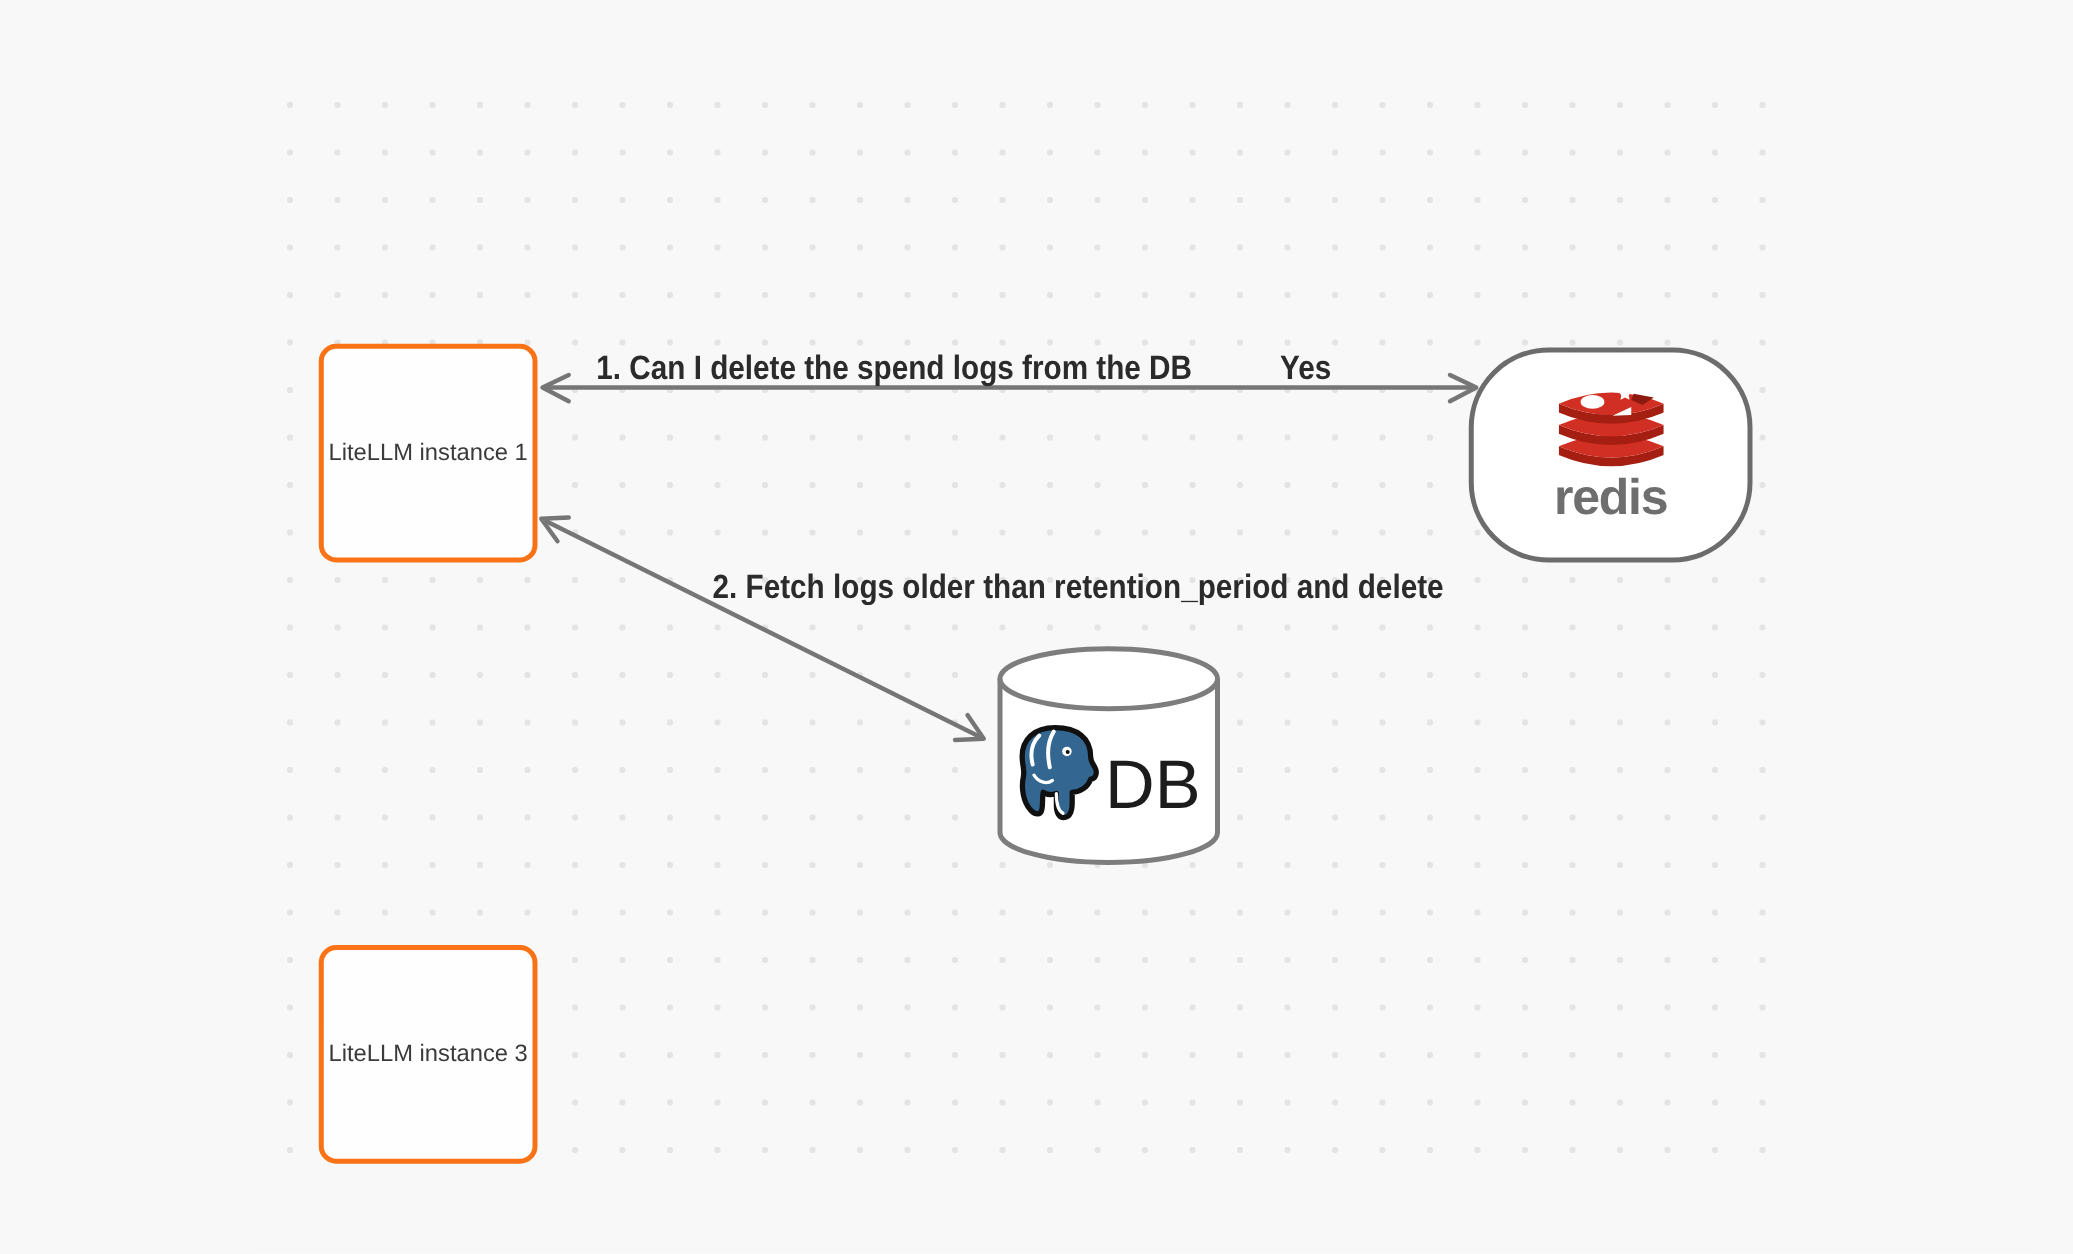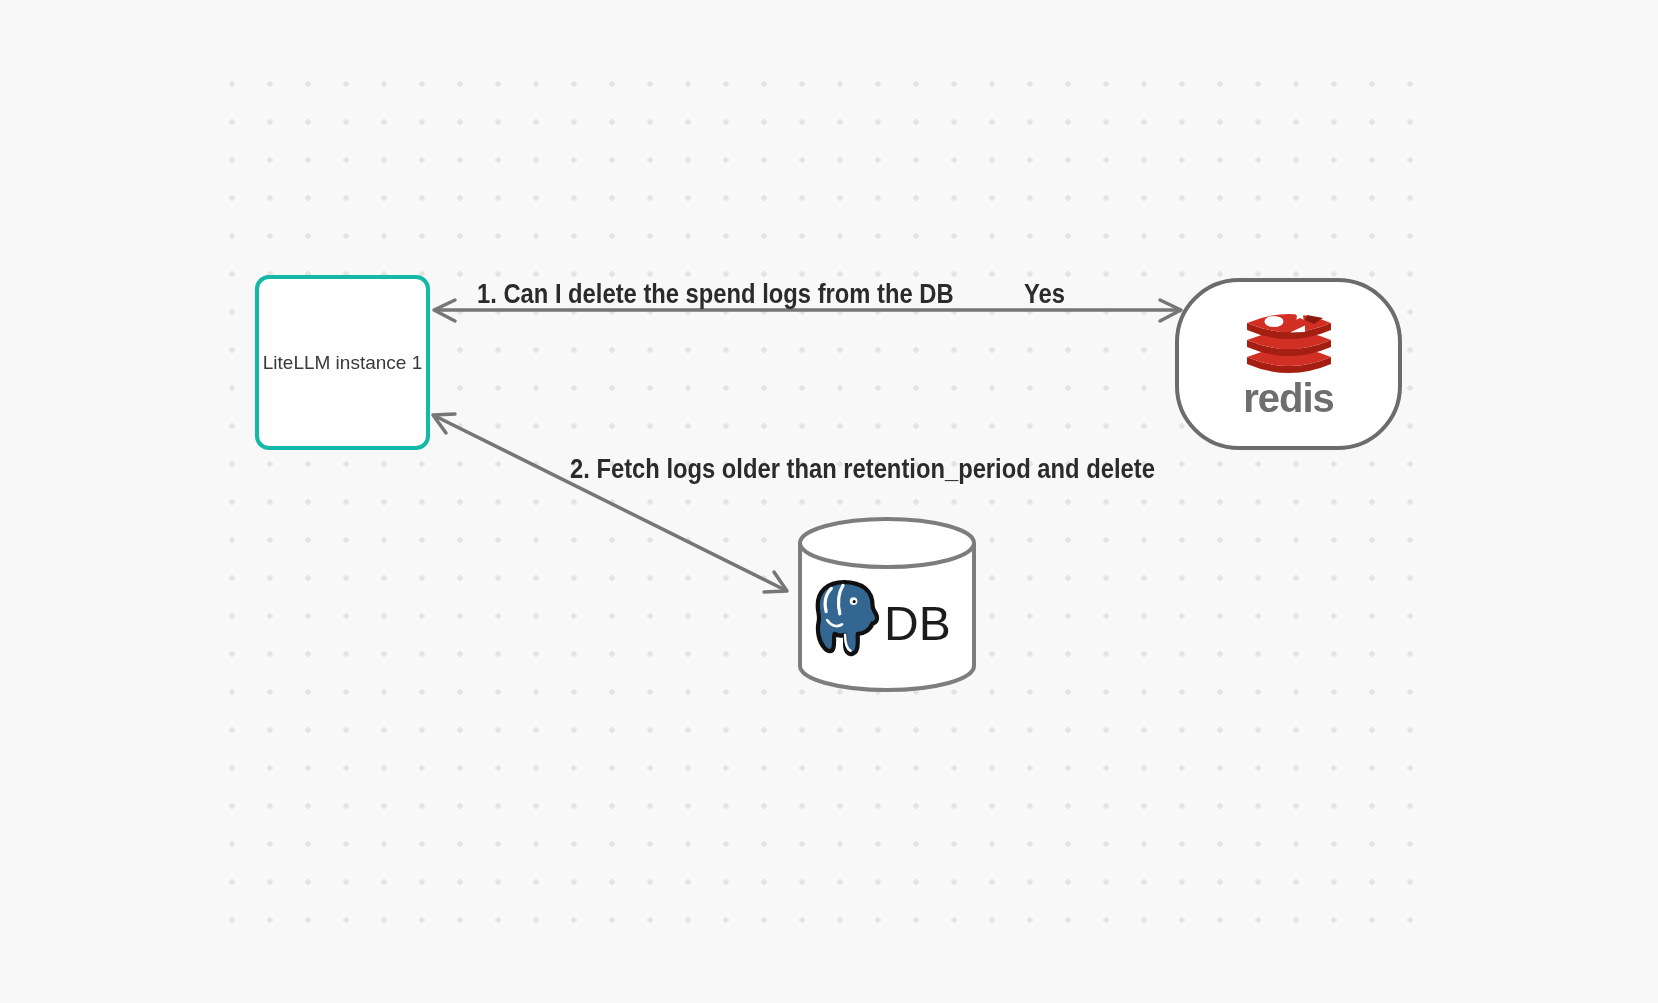--- a/index.html
+++ b/index.html
@@ -8,21 +8,21 @@
     background:#f8f8f8; overflow:hidden;
     font-family:"Liberation Sans", sans-serif;
   }
   .dots {
     position:absolute; left:213px; top:65px; width:1216px; height:874px;
     background-image: radial-gradient(circle 2.6px at 19px 19px, #e4e4e4 99%, rgba(0,0,0,0) 100%);
     background-size: 38px 38px;
   }
   .inst-box {
     position:absolute; left:255px; width:175px; height:175px; box-sizing:border-box;
-    background:#fefefe; border:4px solid #14b8a6; border-radius:14px;
+    background:#fefefe; border:4px solid #f97316; border-radius:14px;
     display:flex; align-items:center; justify-content:center;
     color:#3a3a3a; font-size:19px;
   }
   .inst-1 { top:275px; }
   .inst-2 { top:519px; }
   .inst-3 { top:756px; }
   .redis-node {
     position:absolute; left:1175px; top:278px; width:227px; height:172px; box-sizing:border-box;
     background:#ffffff; border:4px solid #6c6c6c; border-radius:64px;
     display:flex; flex-direction:column; align-items:center; justify-content:center;
@@ -34,21 +34,21 @@
   .overlay { position:absolute; left:0; top:0; }
   .edge-label {
     position:absolute; font-weight:bold; font-size:27px; color:#2b2b2b;
     white-space:nowrap; transform:scaleX(0.88); transform-origin:left center;
     line-height:1;
   }
   .lbl-1 { left:477px; top:281px; }
   .lbl-yes { left:1024px; top:281px; }
   .lbl-2 { left:570px; top:456px; }
   .db-label {
-    position:absolute; left:884px; top:600px; font-size:48px; color:#1c1c1c; line-height:1;
+    position:absolute; left:884px; top:600px; font-size:55px; color:#1c1c1c; line-height:1;
   }
   .pg-logo { position:absolute; left:806px; top:579px; }
 </style>
 </head>
 <body>
 
 <div class="canvas">
 
   <div class="dots"></div>
 
@@ -67,20 +67,23 @@
     </g>
 
     <g>
       <path d="M 800 543 L 800 666 A 87 24 0 0 0 974 666 L 974 543" fill="#ffffff" stroke="#7d7d7d" stroke-width="4"></path>
       <ellipse cx="887" cy="543" rx="87" ry="24" fill="#ffffff" stroke="#7d7d7d" stroke-width="4"></ellipse>
     </g>
   </svg>
 
   <div class="inst-box inst-1">
     <span>LiteLLM instance 1</span>
+  </div>
+  <div class="inst-box inst-3">
+    <span>LiteLLM instance 3</span>
   </div>
 
   <div class="redis-node">
     <svg width="84" height="66" viewBox="0 0 84 66">
 
       <g transform="translate(0,34)">
         <path d="M0,12 L0,19 Q42,37 84,19 L84,12 Q42,30 0,12 Z" fill="#a41e11"></path>
         <path d="M0,12 Q42,-6 84,12 Q42,30 0,12 Z" fill="#d12f23"></path>
       </g>
 

